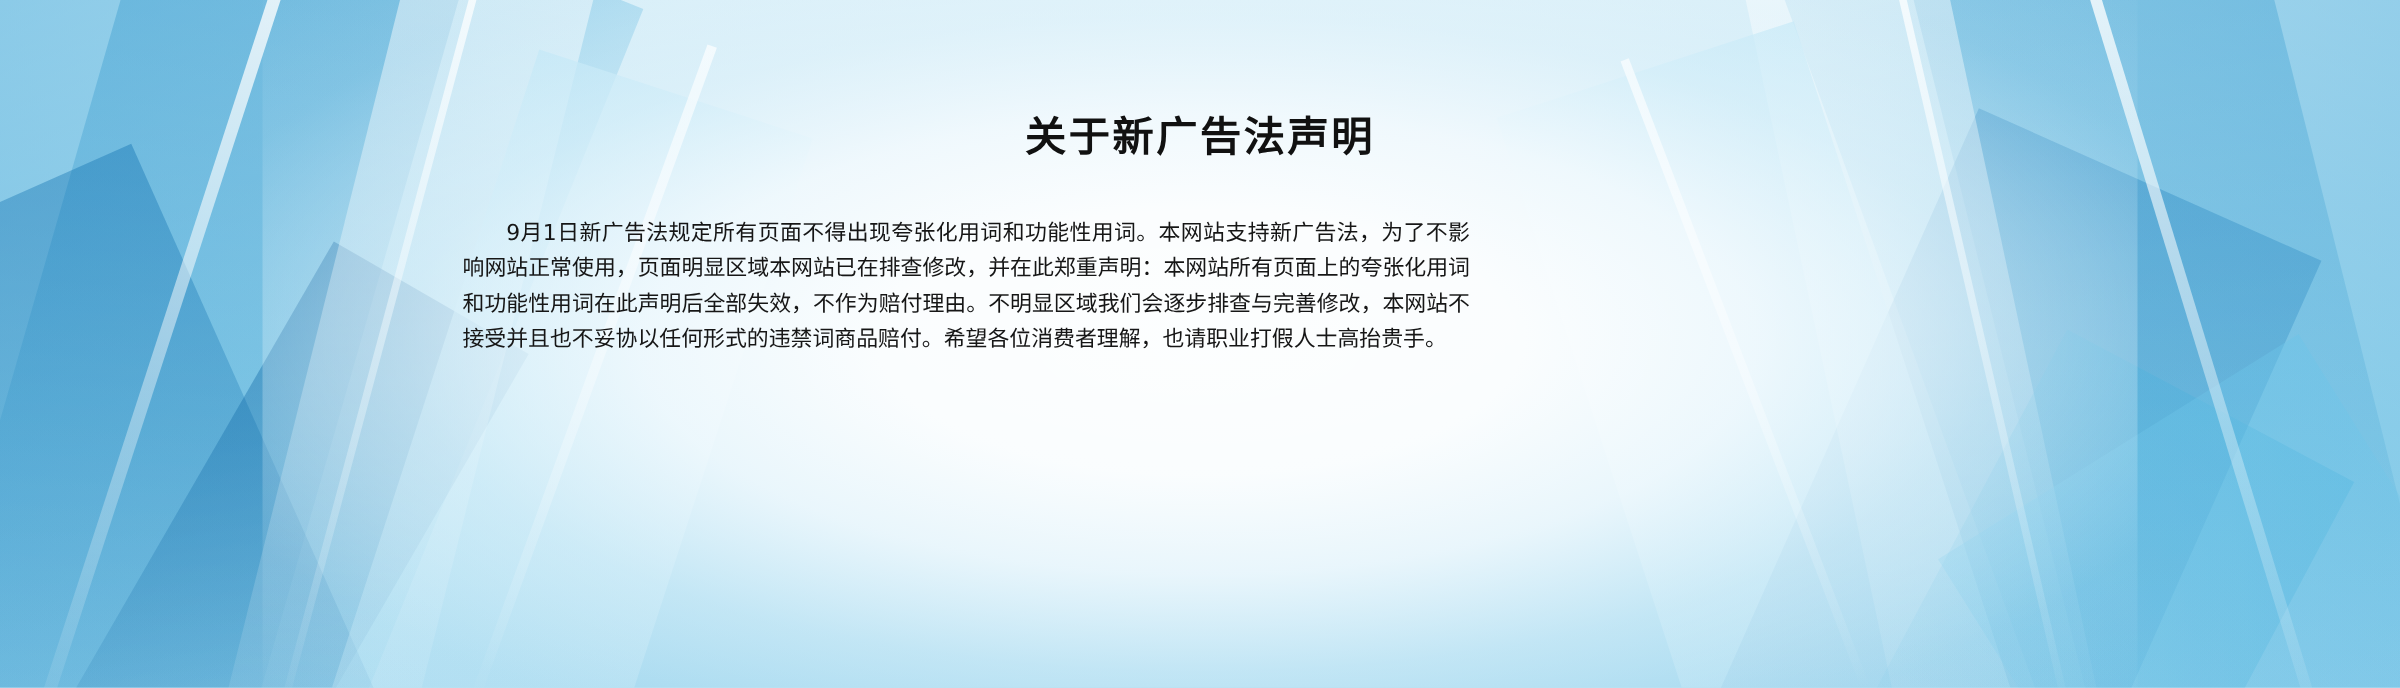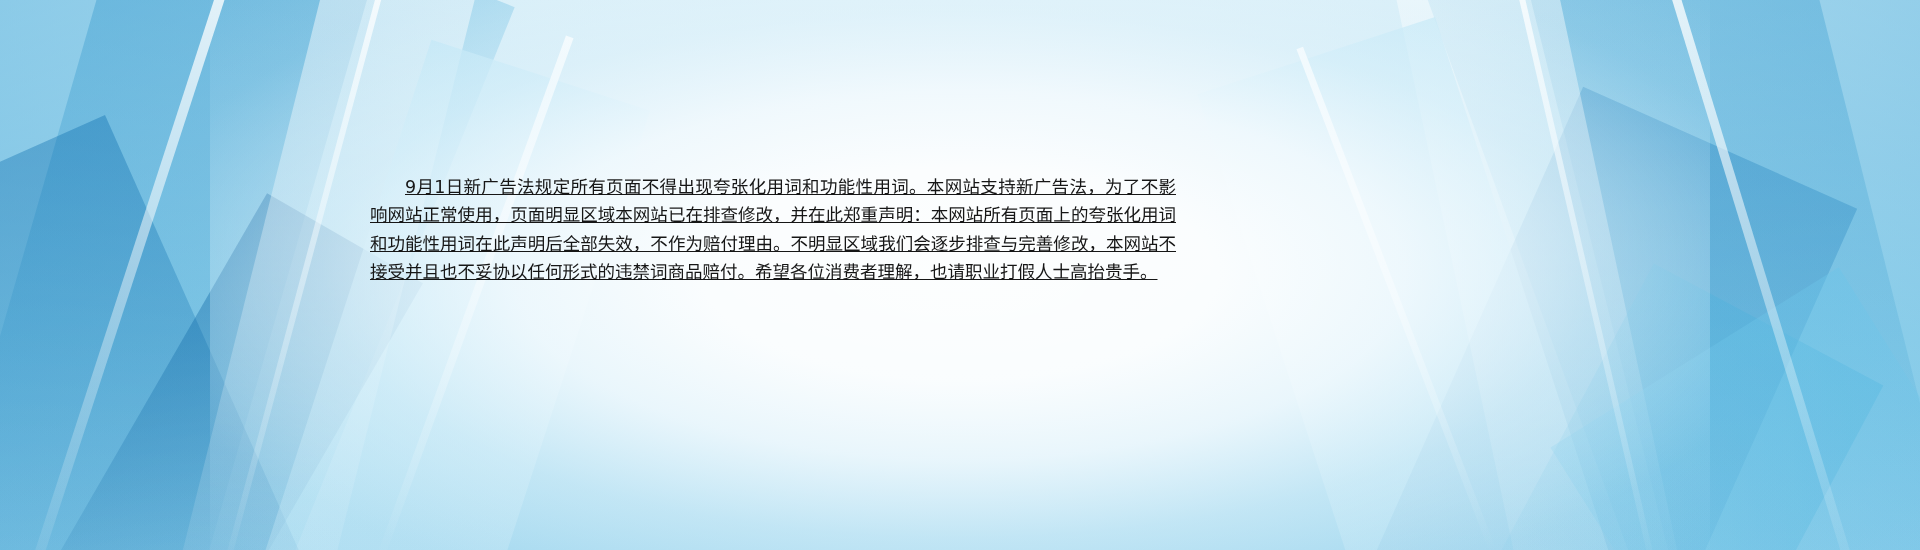--- a/index.html
+++ b/index.html
@@ -186,21 +186,20 @@
     text-justify: inter-ideograph;
     font-family: "DejaVu Sans", "Liberation Sans", sans-serif;
   }
 
   #statement-body p {
     margin: 0;
   }
 
   #paragraph-main {
     text-indent: 2em;
-    text-decoration: underline;
   }
 
   #paragraph-note {
     text-indent: 0;
   }
 </style>
 </head>
 <body>
 
 <div id="banner">
@@ -230,19 +229,20 @@
     <div class="streak k3"></div>
     <div class="streak k4"></div>
     <div class="streak k5"></div>
     <div class="streak k6"></div>
   </div>
 
   <div class="glow"></div>
 
   <div id="content">
 
+    <div id="statement-title">关于新广告法声明</div>
 
     <div id="statement-body">
       <p id="paragraph-main">9月1日新广告法规定所有页面不得出现夸张化用词和功能性用词。本网站支持新广告法，为了不影响网站正常使用，页面明显区域本网站已在排查修改，并在此郑重声明：本网站所有页面上的夸张化用词和功能性用词在此声明后全部失效，不作为赔付理由。不明显区域我们会逐步排查与完善修改，本网站不接受并且也不妥协以任何形式的违禁词商品赔付。希望各位消费者理解，也请职业打假人士高抬贵手。</p>
     </div>
 
   </div>
 </div>
 
 </body></html>

